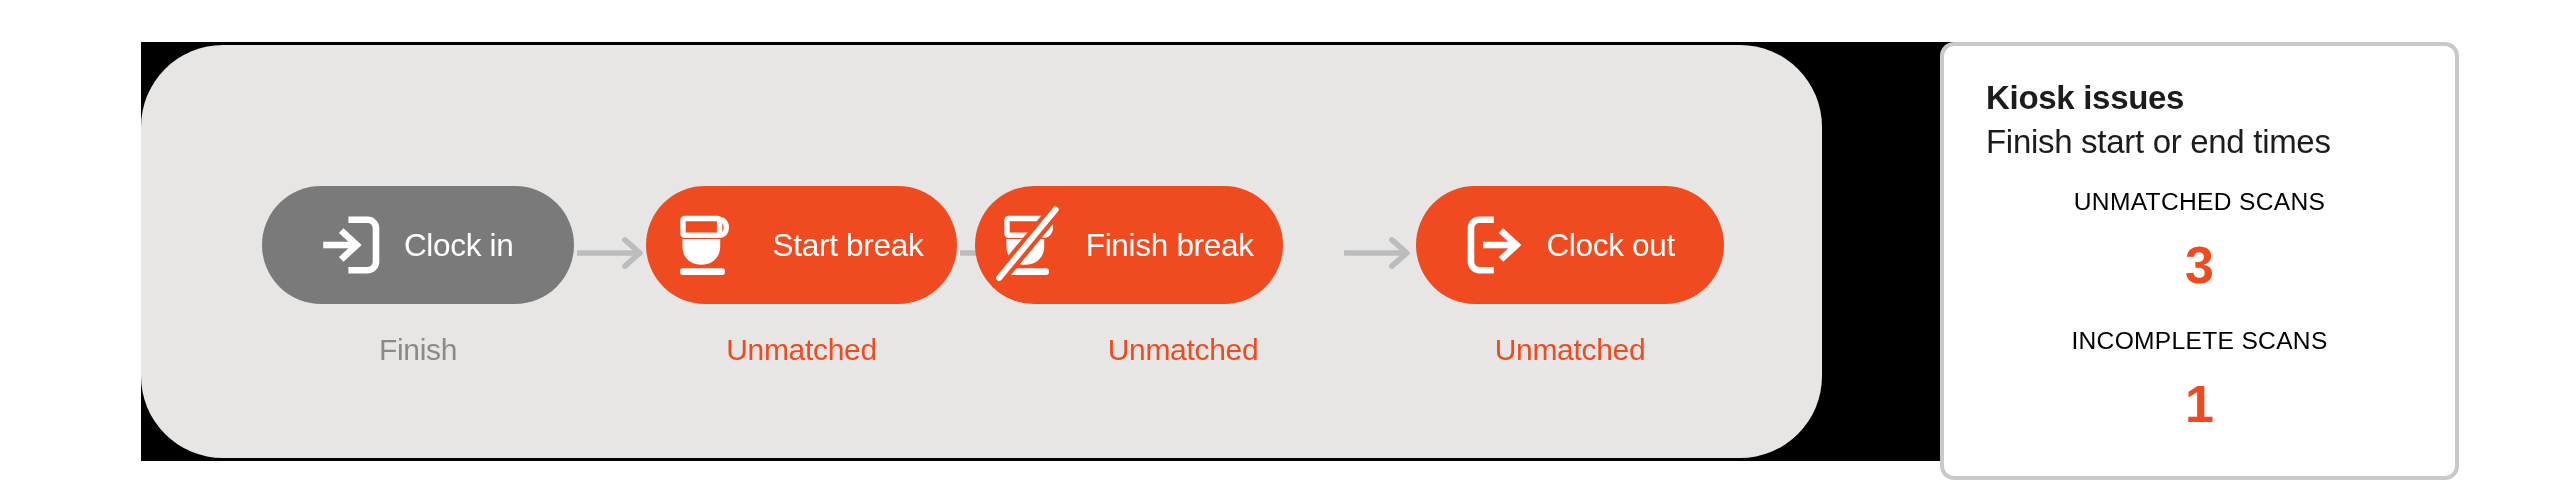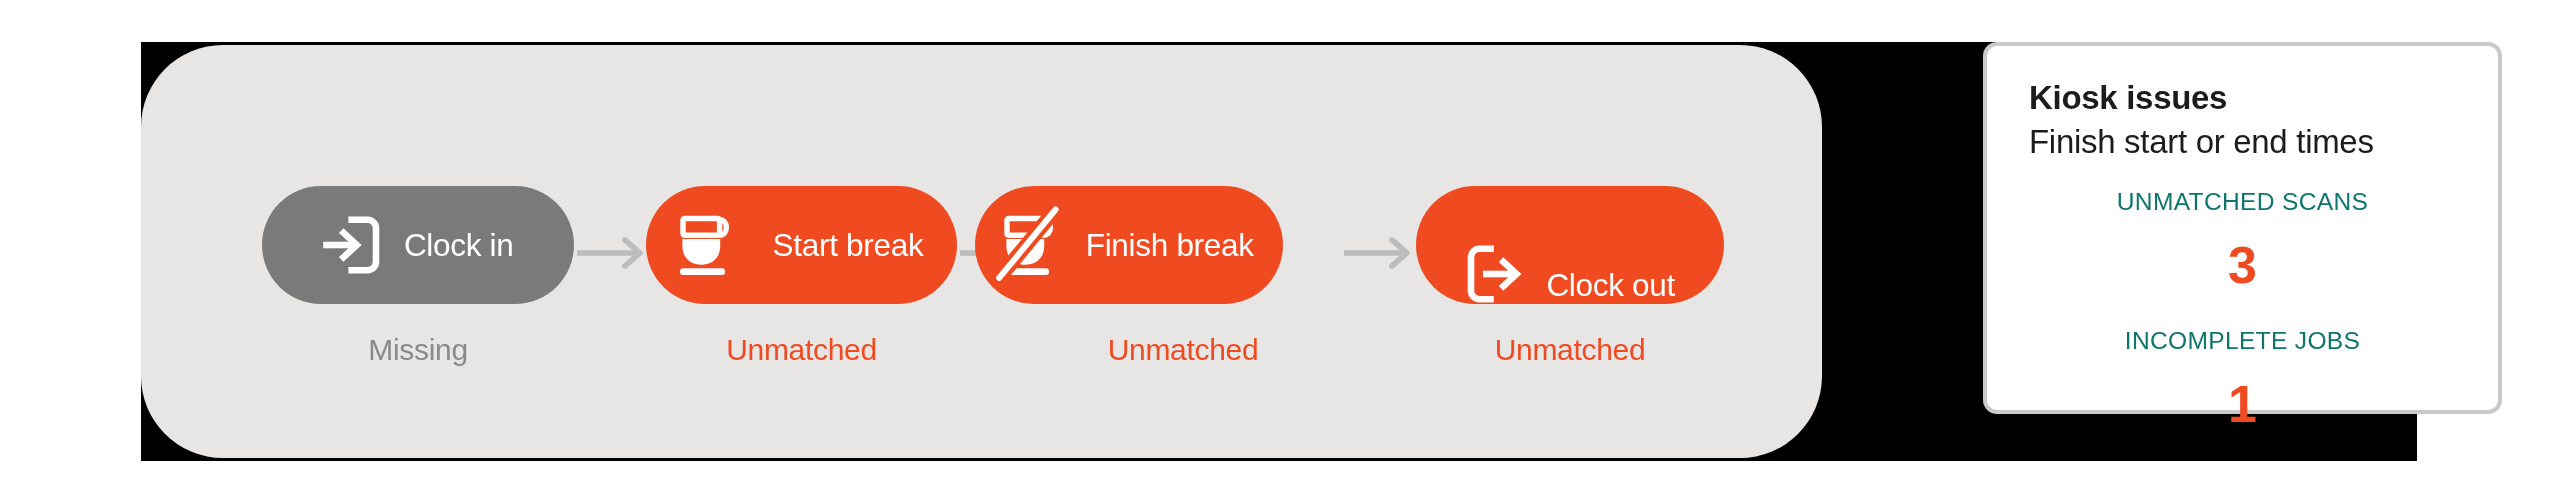--- a/index.html
+++ b/index.html
@@ -19,39 +19,39 @@
     background:var(--panel-gray);border-radius:82px;}
   .step{position:absolute;top:186px;height:118px;border-radius:60px;border:none;
     display:flex;align-items:center;justify-content:center;gap:21.4px;
     color:#fff;font-size:31.5px;letter-spacing:-0.3px;cursor:pointer;}
   .step svg{flex:0 0 auto;overflow:visible;}
   .step-missing{background:var(--missing-gray);}
   .step-unmatched{background:var(--accent-orange);}
   #step-clock-in{left:262px;width:312px;}
   #step-start-break{left:646px;width:311px;gap:33px;}
   #step-finish-break{left:975px;width:308px;}
-  #step-clock-out{left:1416px;width:308px;align-items:flex-end;}
+  #step-clock-out{left:1416px;width:308px;}
   .flow-arrow{position:absolute;top:228px;}
   #arrow-1{left:577px;}
   #arrow-2{left:960px;}
   #arrow-3{left:1344px;}
   .status-label{position:absolute;top:333px;height:38px;font-size:30px;
     text-align:center;letter-spacing:-0.3px;}
   #status-0{left:262px;width:312px;color:var(--status-missing);}
   #status-1{left:646px;width:311px;color:var(--accent-orange);}
   #status-2{left:1029px;width:308px;color:var(--accent-orange);}
   #status-3{left:1416px;width:308px;color:var(--accent-orange);}
-  .kiosk-card{position:absolute;left:1983px;top:42px;width:519px;height:372px;
+  .kiosk-card{position:absolute;left:1940px;top:42px;width:519px;height:438px;
     background:#fff;border:4.4px solid var(--card-border);border-radius:14px;}
   .kiosk-title{position:absolute;left:42px;top:33px;font-size:33px;font-weight:bold;
     color:var(--text-dark);letter-spacing:-0.3px;}
   .kiosk-subtitle{position:absolute;left:42px;top:77px;font-size:33px;
     color:var(--text-dark);letter-spacing:-0.3px;}
   .stat-label{position:absolute;left:0;width:100%;text-align:center;font-size:24.6px;
-    color:#0f766e;letter-spacing:0.3px;}
+    color:#000000;letter-spacing:0.3px;}
   .stat-value{position:absolute;left:0;width:100%;text-align:center;font-size:52px;
     font-weight:bold;color:var(--accent-orange);}
   #stat-label-0{top:142px;}
   #stat-value-0{top:189px;}
   #stat-label-1{top:281px;}
   #stat-value-1{top:328px;}
 </style>
 </head>
 <body>
 
@@ -107,26 +107,26 @@
 
 <button class="step step-unmatched" id="step-clock-out">
   <svg width="60" height="60" viewBox="0 0 100 100" fill="none" stroke="#ffffff" stroke-width="11" style="overflow:visible;">
     <path d="M48 8 H24 a14 14 0 0 0 -14 14 V78 a14 14 0 0 0 14 14 H48" stroke-linecap="butt"></path>
     <line x1="30" y1="50" x2="78" y2="50" stroke-linecap="butt"></line>
     <path d="M60 26 L86 50 L60 74" stroke-linejoin="miter" stroke-linecap="butt"></path>
   </svg>
   <span>Clock out</span>
 </button>
 
-<div class="status-label" id="status-0">Missing</div>
+<div class="status-label" id="status-0">Finish</div>
 <div class="status-label" id="status-1">Unmatched</div>
 <div class="status-label" id="status-2">Unmatched</div>
 <div class="status-label" id="status-3">Unmatched</div>
 
 <div class="kiosk-card">
   <div class="kiosk-title">Kiosk issues</div>
   <div class="kiosk-subtitle">Finish start or end times</div>
   <div class="stat-label" id="stat-label-0">UNMATCHED SCANS</div>
   <div class="stat-value" id="stat-value-0">3</div>
-  <div class="stat-label" id="stat-label-1">INCOMPLETE JOBS</div>
+  <div class="stat-label" id="stat-label-1">INCOMPLETE SCANS</div>
   <div class="stat-value" id="stat-value-1">1</div>
 </div>
 
 
 </body></html>

